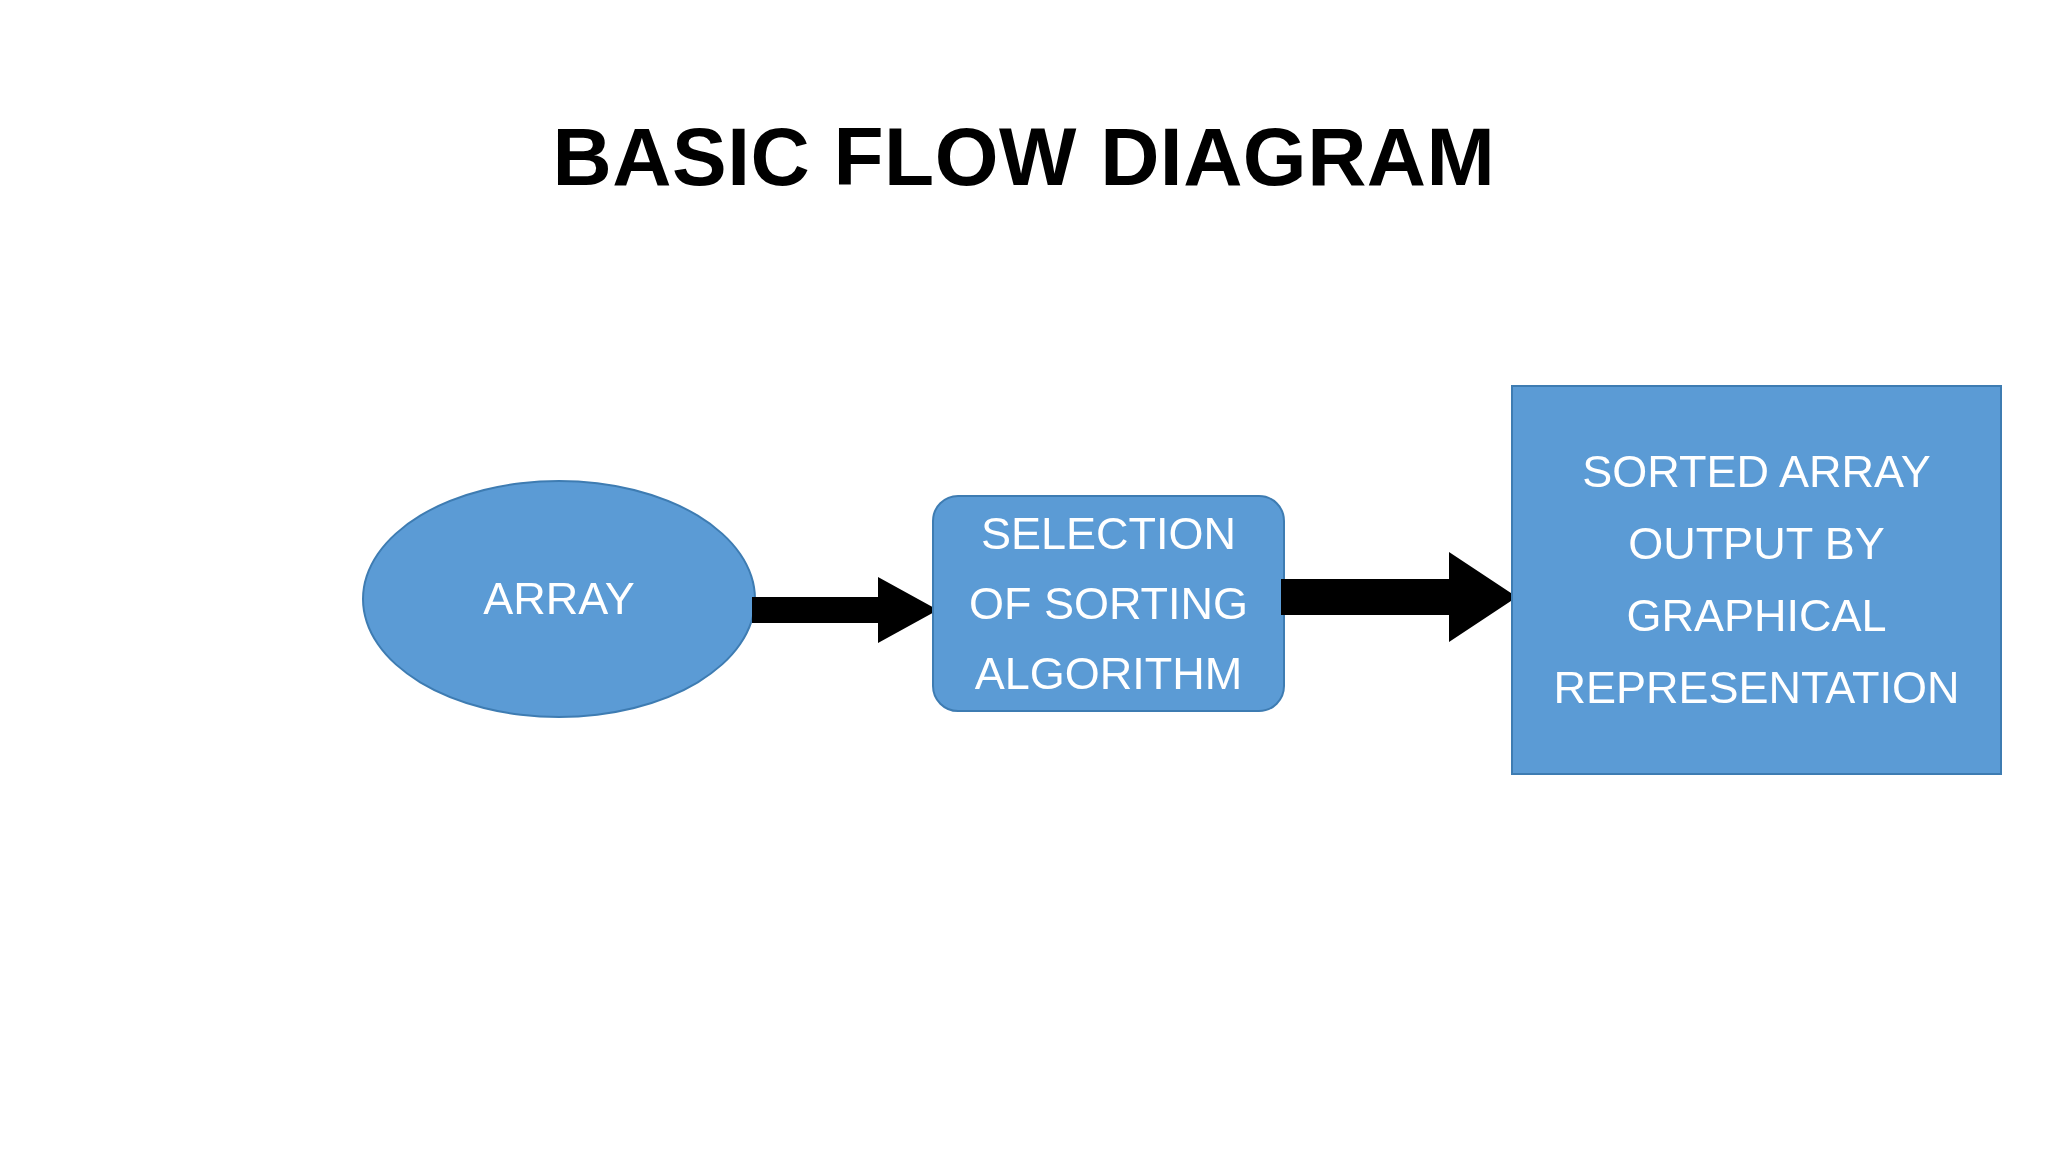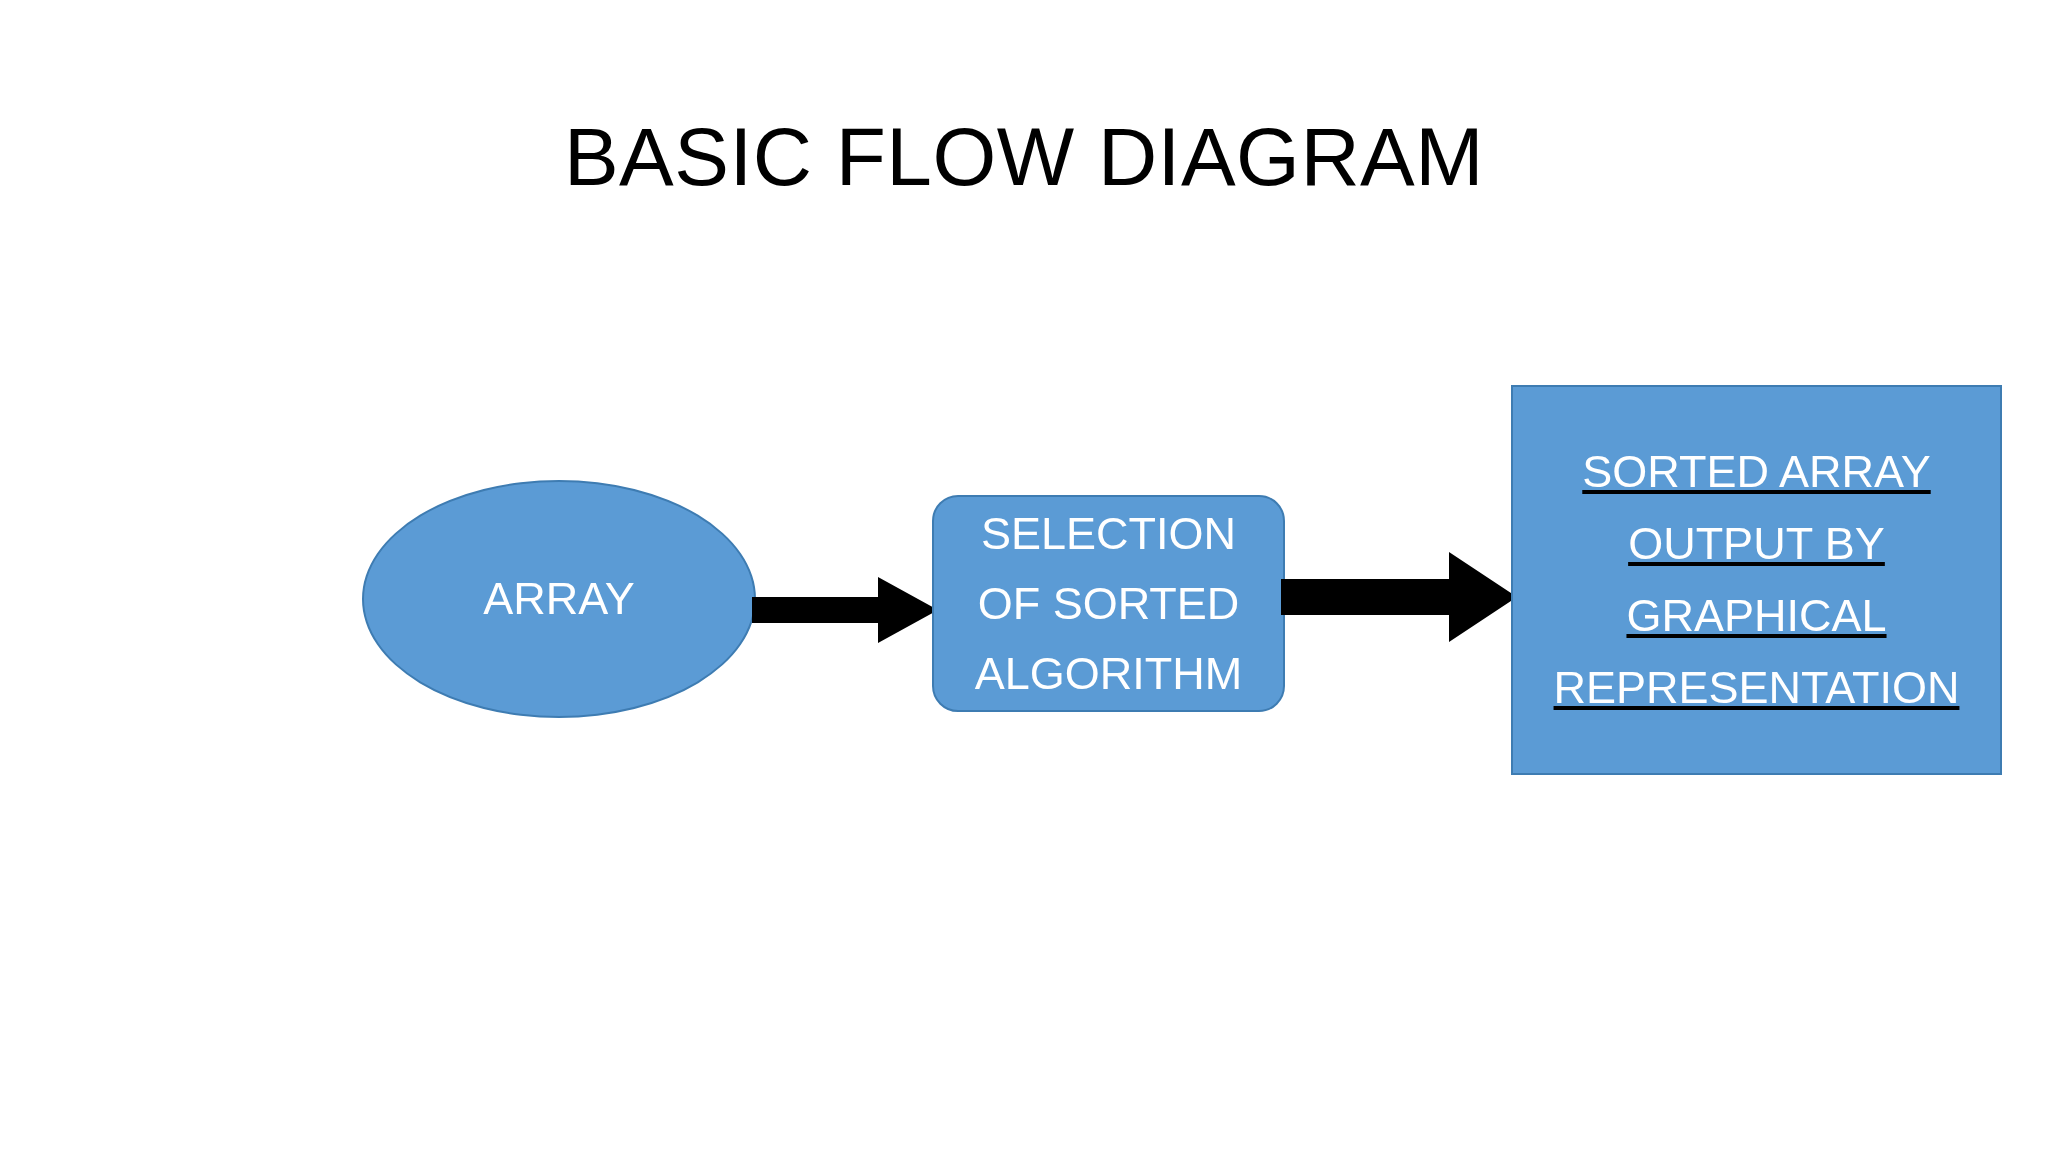--- a/index.html
+++ b/index.html
@@ -24,21 +24,21 @@
 
   
   #slide-title {
     position: absolute;
     left: 0;
     top: 110px;
     width: 2048px;
     text-align: center;
     font-size: 82px;
     line-height: 94px;
-    font-weight: 400;
+    font-weight: 700;
     letter-spacing: 0.5px;
     color: #000000;
     white-space: nowrap;
   }
 
   
   .node-text {
     color: #ffffff;
     font-size: 45px;
     line-height: 56px;
@@ -86,21 +86,20 @@
     left: 1511px;
     top: 385px;
     width: 491px;
     height: 390px;
     box-sizing: border-box;
     background: #5B9BD5;
     border: 2px solid #3E7CB2;
     display: flex;
     align-items: center;
     justify-content: center;
-    text-decoration: underline;
   }
   #node-output .node-text { line-height: 72px; }
 
   
   .arrow {
     position: absolute;
   }
   #arrow-user-to-selection {
     left: 752px;
     top: 575px;
@@ -127,21 +126,21 @@
   </div>
 
   <div class="arrow" id="arrow-user-to-selection">
     <svg viewBox="0 0 186 70" preserveAspectRatio="none">
       <polygon points="0,22 126,22 126,2 186,35 126,68 126,48 0,48" fill="#000000"></polygon>
     </svg>
   </div>
 
   <div id="node-selection">
     <span class="node-text">SELECTION
-OF SORTED
+OF SORTING
 ALGORITHM</span>
   </div>
 
   <div class="arrow" id="arrow-selection-to-output">
     <svg viewBox="0 0 236 90" preserveAspectRatio="none">
       <polygon points="0,27 168,27 168,0 236,45 168,90 168,63 0,63" fill="#000000"></polygon>
     </svg>
   </div>
 
   <div id="node-output">

